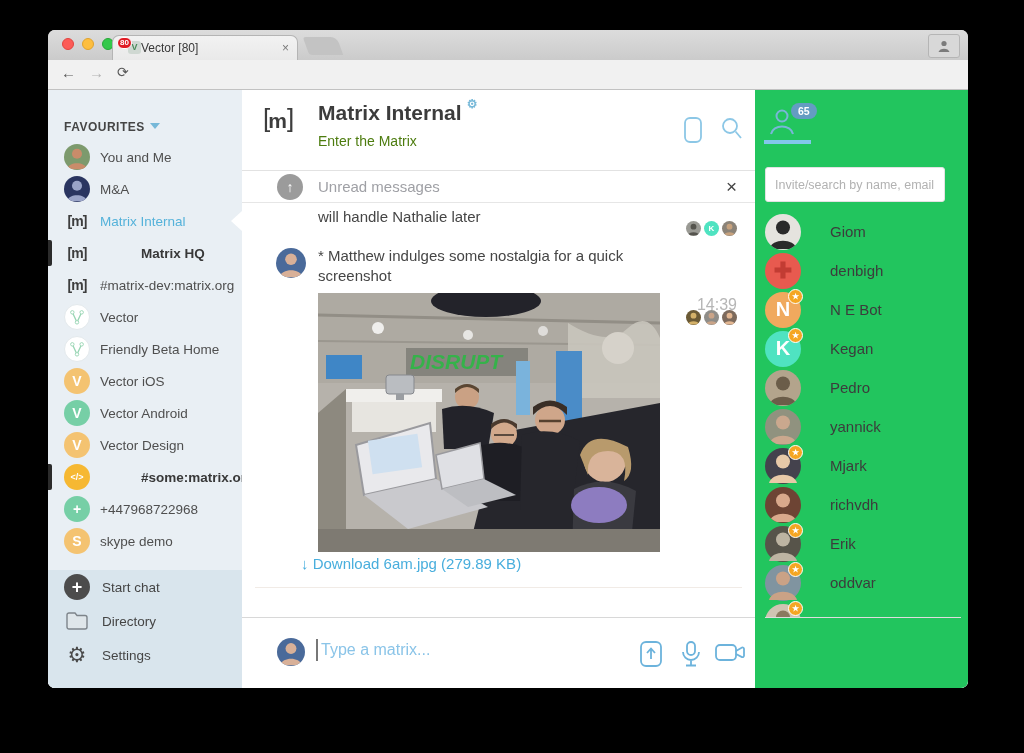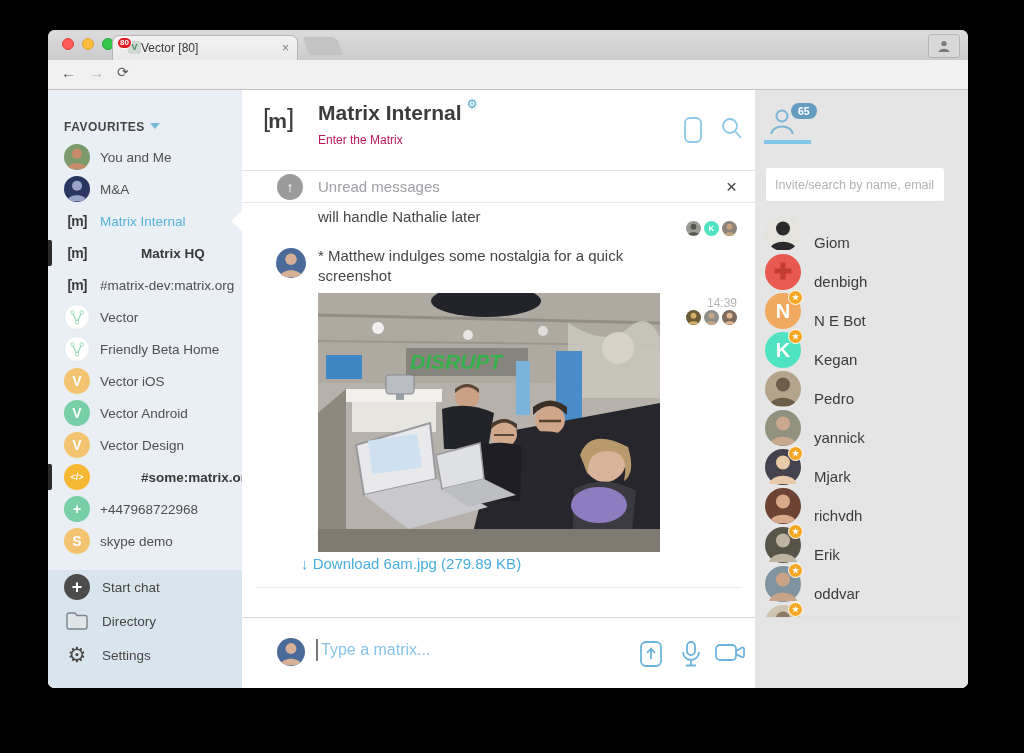--- a/index.html
+++ b/index.html
@@ -53,51 +53,51 @@
   .sb-row{height:34px;display:flex;align-items:center;gap:12px;padding-left:16px;cursor:pointer;}
   .sb-row .label{font-size:13.5px;color:#454545;}
   .startchat-circle{width:26px;height:26px;border-radius:50%;background:#4c4c4c;color:#fff;font-size:18px;font-weight:bold;display:flex;align-items:center;justify-content:center;line-height:0;}
   .gear-glyph{font-size:21px;color:#4a4a4a;width:26px;text-align:center;}
   
   .main{position:absolute;left:194px;top:0;width:513px;height:598px;background:#fff;}
   .room-avatar{position:absolute;left:21px;top:13px;width:40px;height:42px;color:#3d3d3d;font-size:26px;letter-spacing:-2px;display:flex;align-items:flex-start;}
   .room-avatar b{font-size:21px;margin-top:6px;letter-spacing:0;}
   .room-title{position:absolute;left:76px;top:11px;font-size:21px;font-weight:bold;color:#3c3c3c;}
   .room-gear{position:absolute;top:-4px;right:-16px;font-size:12px;color:#76b8d8;}
-  .room-topic{position:absolute;left:76px;top:43px;font-size:12px;color:#be185d;}
+  .room-topic{position:absolute;left:76px;top:43px;font-size:14px;color:#4d7c0f;}
   .hdr-icon{position:absolute;top:26px;}
   .hdr-call{left:440px;}
   .hdr-search{left:478px;}
   .unread-bar{position:absolute;left:0;top:80px;width:100%;height:33px;border-top:1px solid #e2e2e2;border-bottom:1px solid #e6e6e6;box-sizing:border-box;background:#fff;}
   .jump-circle{position:absolute;left:35px;top:3px;width:26px;height:26px;border-radius:50%;background:#9b9b9b;color:#fff;display:flex;align-items:center;justify-content:center;font-size:14px;}
   .unread-label{position:absolute;left:76px;top:0;line-height:31px;font-size:15px;color:#9fa0a5;}
   .unread-close{position:absolute;right:18px;top:0;line-height:31px;font-size:19px;color:#454545;cursor:pointer;}
   .msg-text{position:absolute;font-size:15px;color:#454545;line-height:20px;}
   .receipts{position:absolute;display:flex;gap:3px;}
-  .timestamp{position:absolute;right:18px;top:206px;font-size:12px;color:#b6b6b6;}
+  .timestamp{position:absolute;right:18px;top:206px;font-size:16px;color:#b6b6b6;}
   .attach-img{position:absolute;left:76px;top:203px;width:342px;height:259px;background:#b4b0a9;}
   .download-link{position:absolute;left:59px;top:465px;font-size:15px;color:#48aedd;cursor:pointer;}
   .faint-divider{position:absolute;left:13px;top:497px;width:487px;height:1px;background:#f1ebe6;}
   .composer{position:absolute;left:0;top:527px;width:100%;height:71px;border-top:1px solid #d8d8d8;box-sizing:border-box;}
   .composer .avatar{position:absolute;left:35px;top:20px;}
   .caret-bar{position:absolute;left:74px;top:21px;width:1.5px;height:22px;background:#777;}
   .composer-placeholder{position:absolute;left:79px;top:23px;font-size:16px;color:#8ac4e8;}
   .comp-icon{position:absolute;top:22px;}
   .ci-upload{left:396px;}
   .ci-mic{left:438px;}
   .ci-video{left:472px;}
   
-  .rightpanel{position:absolute;left:707px;top:0;width:213px;height:598px;background:#e5e5e5;}
+  .rightpanel{position:absolute;left:707px;top:0;width:213px;height:598px;background:#22c55e;}
   .members-icon{position:absolute;left:14px;top:18px;}
   .member-badge{position:absolute;left:36px;top:13px;background:#649cc2;color:#fff;font-size:10.5px;font-weight:bold;border-radius:9px;padding:2px 7px;}
   .members-underline{position:absolute;left:9px;top:50px;width:47px;height:4px;background:#82c7ea;}
   .invite-input{position:absolute;left:10px;top:77px;width:180px;height:35px;border:1px solid #e2e2e2;border-radius:3px;box-sizing:border-box;font-size:12.5px;color:#3c3c3c;padding:0 9px;font-family:"Liberation Sans",sans-serif;background:#fff;}
   .invite-input::placeholder{color:#b2b2b2;}
   .member-list{position:absolute;left:10px;top:122px;width:200px;height:405px;overflow:hidden;}
-  .member-row{height:39px;display:flex;align-items:flex-end;gap:13px;cursor:pointer;}
+  .member-row{height:39px;display:flex;align-items:center;gap:29px;cursor:pointer;}
   .member-name{font-size:15px;color:#3c3c3c;}
   .star-badge{position:absolute;right:-2px;top:-3px;width:13px;height:13px;border-radius:50%;background:#f5a623;border:1.5px solid #fff;color:#fff;font-size:8px;line-height:13px;text-align:center;overflow:visible;}
   .member-list-end{position:absolute;left:10px;top:527px;width:196px;height:1px;background:#dedede;}
 </style>
 </head>
 <body>
 
 <div class="window">
 
   <div class="tabstrip">

